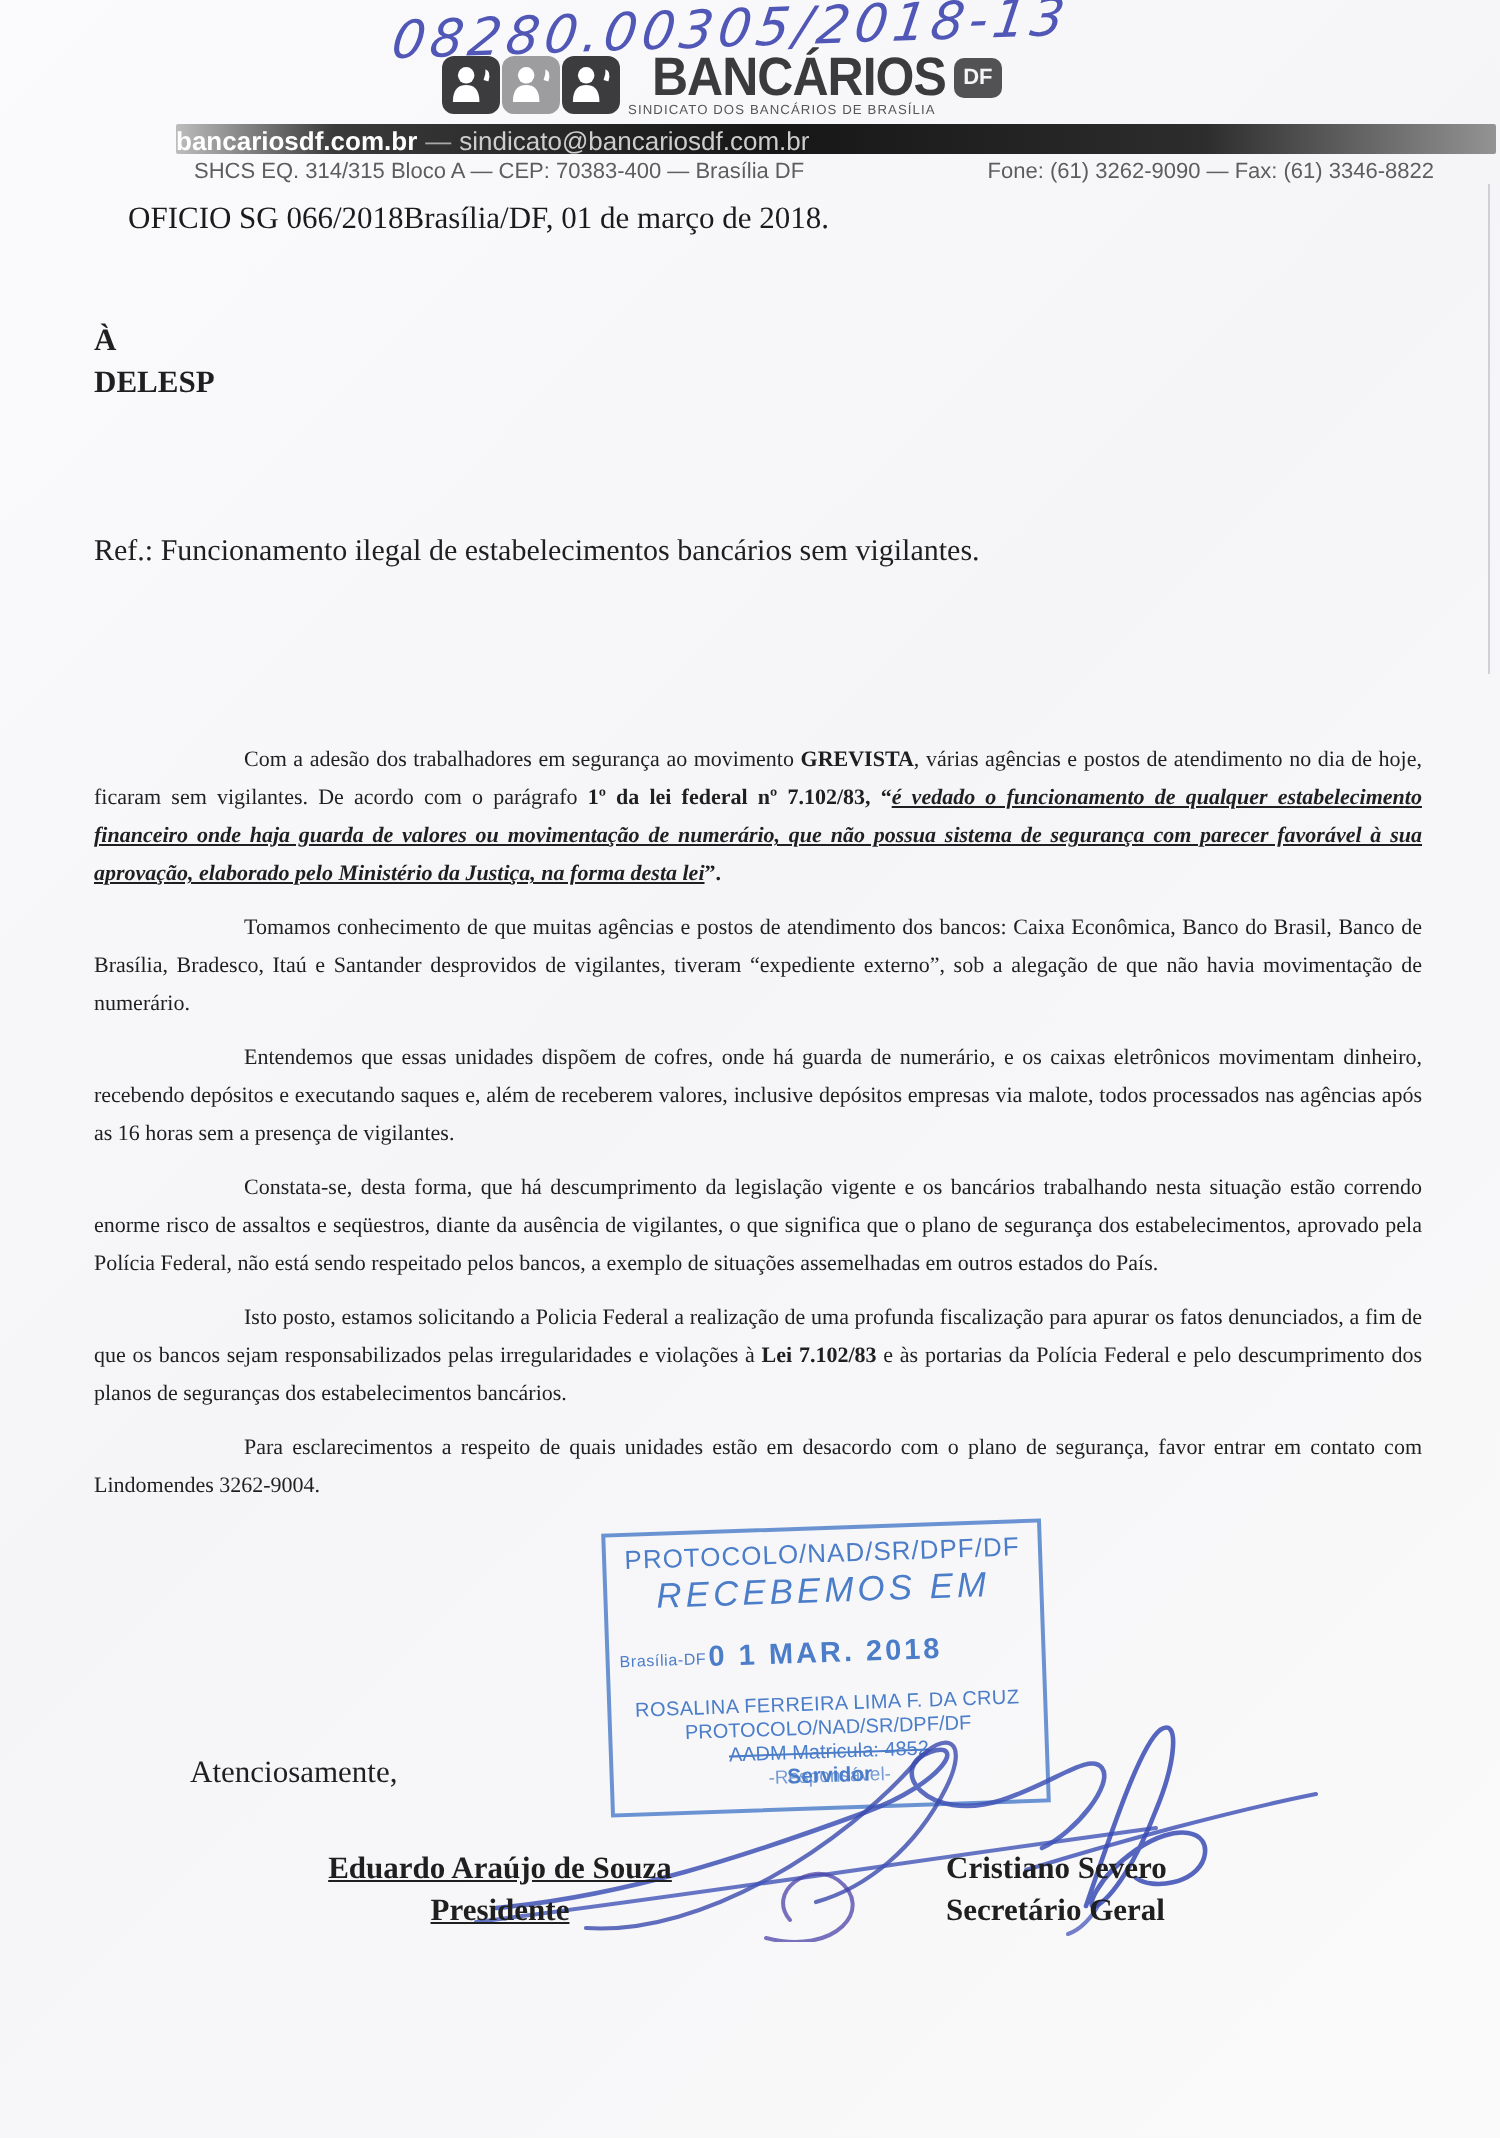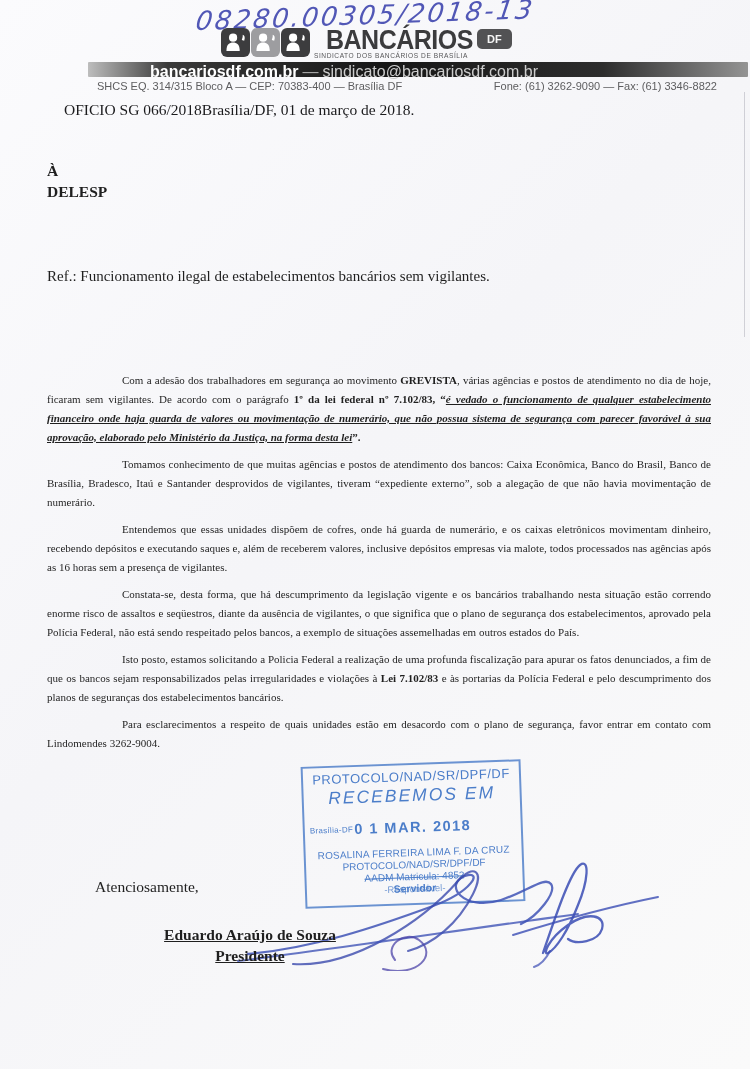--- a/index.html
+++ b/index.html
@@ -24,37 +24,37 @@
   .licon.dark{color:#3c3c3e;}
   .licon.mid{color:#9d9da0;}
   .logo-text-col{display:flex;flex-direction:column;margin-left:4px;}
   .wordmark-row{display:flex;align-items:center;gap:4px;margin-left:12px;}
   .wordmark{
     font-family:"Liberation Sans",sans-serif;font-weight:800;
     font-size:25px;line-height:24px;letter-spacing:-.5px;color:#3b3b3d;
     transform:scaleY(1.08);transform-origin:left center;white-space:nowrap;
   }
   .badge{
-    width:35px;height:20px;border-radius:5px;background:#525254;
+    width:24px;height:20px;border-radius:5px;background:#525254;
     color:#f5f5f5;font-family:"Liberation Sans",sans-serif;font-weight:800;
     font-size:11px;display:flex;align-items:center;justify-content:center;
   }
   .subtitle{
     font-family:"Liberation Sans",sans-serif;font-size:6.6px;letter-spacing:.55px;
     color:#565658;margin-top:1px;white-space:nowrap;
   }
   
   .top-bar{
     position:absolute;left:88px;top:62px;width:660px;height:15px;
     background:linear-gradient(to right,#bdbdbd 0%,#3a3a3a 12%,#161616 45%,#2d2d2d 78%,#939393 100%);
     border-radius:1px;
   }
   .top-bar-text{
-    position:absolute;left:0;top:1px;width:512px;text-align:center;
-    font-family:"Liberation Sans",sans-serif;font-size:16px;white-space:nowrap;
+    position:absolute;left:0;top:1px;width:512px;text-align:left;
+    font-family:"Liberation Sans",sans-serif;font-size:13px;white-space:nowrap;
   }
   .top-bar-text .site{color:#ffffff;font-weight:bold;}
   .top-bar-text .sep{color:#a8a8a8;margin:0 4px;}
   .top-bar-text .email{color:#cdcdcd;}
   
   .address-row{
     position:absolute;left:97px;top:80px;width:620px;display:flex;justify-content:space-between;
     font-family:"Liberation Sans",sans-serif;font-size:11px;color:#5d5d5f;white-space:nowrap;
   }
   
@@ -198,14 +198,18 @@
     <path d="M45 100 C58 62 72 20 82 12 C92 5 90 28 80 52 C70 78 58 96 50 100 C44 103 50 86 70 72 C90 58 108 62 104 76 C100 89 78 92 70 86" stroke="#3a4cb4" stroke-width="2.3" stroke-linecap="round" opacity="0.85"></path>
     <path d="M15 82 C60 68 120 52 160 44" stroke="#3a4cb4" stroke-width="2" stroke-linecap="round" opacity="0.8"></path>
     <path d="M52 98 C48 106 42 112 36 114" stroke="#3a4cb4" stroke-width="2" stroke-linecap="round" opacity="0.7"></path>
   </svg>
 
   <div class="sig-block left">
     <div>Eduardo Araújo de Souza</div>
     <div>Presidente</div>
   </div>
 
+  <div class="sig-block right">
+    <div>Cristiano Severo</div>
+    <div>Secretário Geral</div>
+  </div>
 
 </div>
 
 </body></html>

